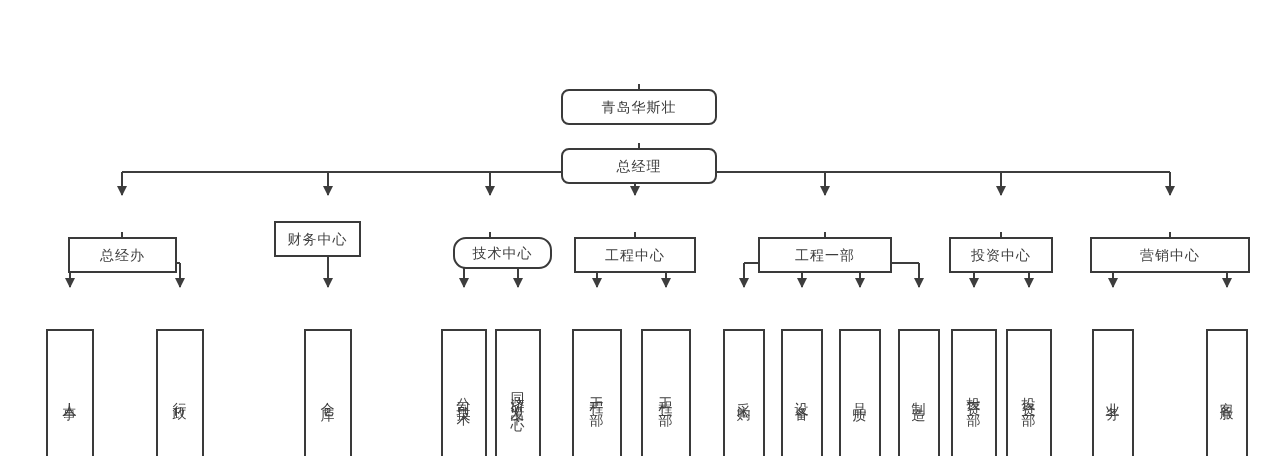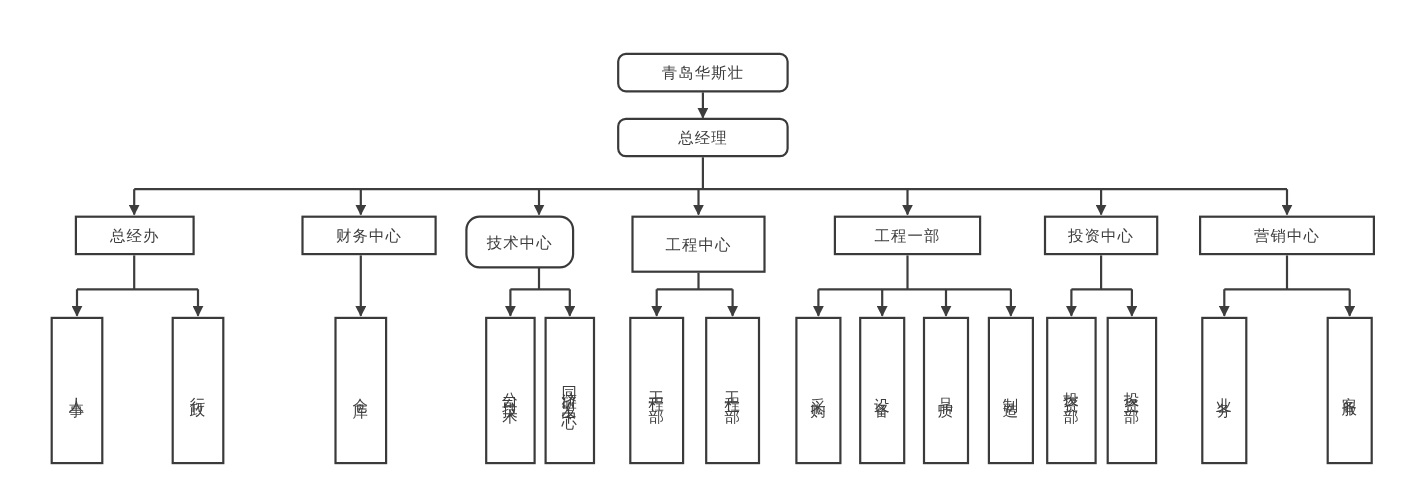--- a/index.html
+++ b/index.html
@@ -16,20 +16,21 @@
   .node{
     position:absolute;
     box-sizing:border-box;
     border:2px solid #3a3a3a;
     background:#ffffff;
     display:flex;align-items:center;justify-content:center;
     color:#3d3d3d;
     font-size:14px;
     line-height:1.15;
     letter-spacing:1px;
+    margin-top:41px;
   }
   .node.rounded{border-radius:8px;}
   .node.leaf{
     writing-mode:vertical-rl;
     text-orientation:upright;
     letter-spacing:5px;
     font-size:14px;
     padding:4px 0;
   }
   .node.leaf .txt{
@@ -109,29 +110,29 @@
   </div>
 
   <div class="node rounded" style="left:561px;top:107px;width:156px;height:36px;text-align:center;">
     <span class="txt">总经理</span>
   </div>
 
   <div class="node" style="left:68px;top:196px;width:109px;height:36px;">
     <span class="txt">总经办</span>
   </div>
 
-  <div class="node" style="left:274px;top:196px;width:123px;height:36px;">
+  <div class="node" style="left:274px;top:180px;width:87px;height:36px;">
     <span class="txt">财务中心</span>
   </div>
 
-  <div class="node" style="left:423px;top:196px;width:99px;height:48px;border-radius:13px;">
+  <div class="node" style="left:453px;top:196px;width:99px;height:32px;border-radius:13px;">
     <span class="txt">技术中心</span>
   </div>
 
-  <div class="node" style="left:574px;top:196px;width:122px;height:52px;">
+  <div class="node" style="left:574px;top:196px;width:122px;height:36px;">
     <span class="txt">工程中心</span>
   </div>
 
   <div class="node" style="left:758px;top:196px;width:134px;height:36px;">
     <span class="txt">工程一部</span>
   </div>
 
   <div class="node" style="left:1090px;top:196px;width:160px;height:36px;">
     <span class="txt">营销中心</span>
   </div>

